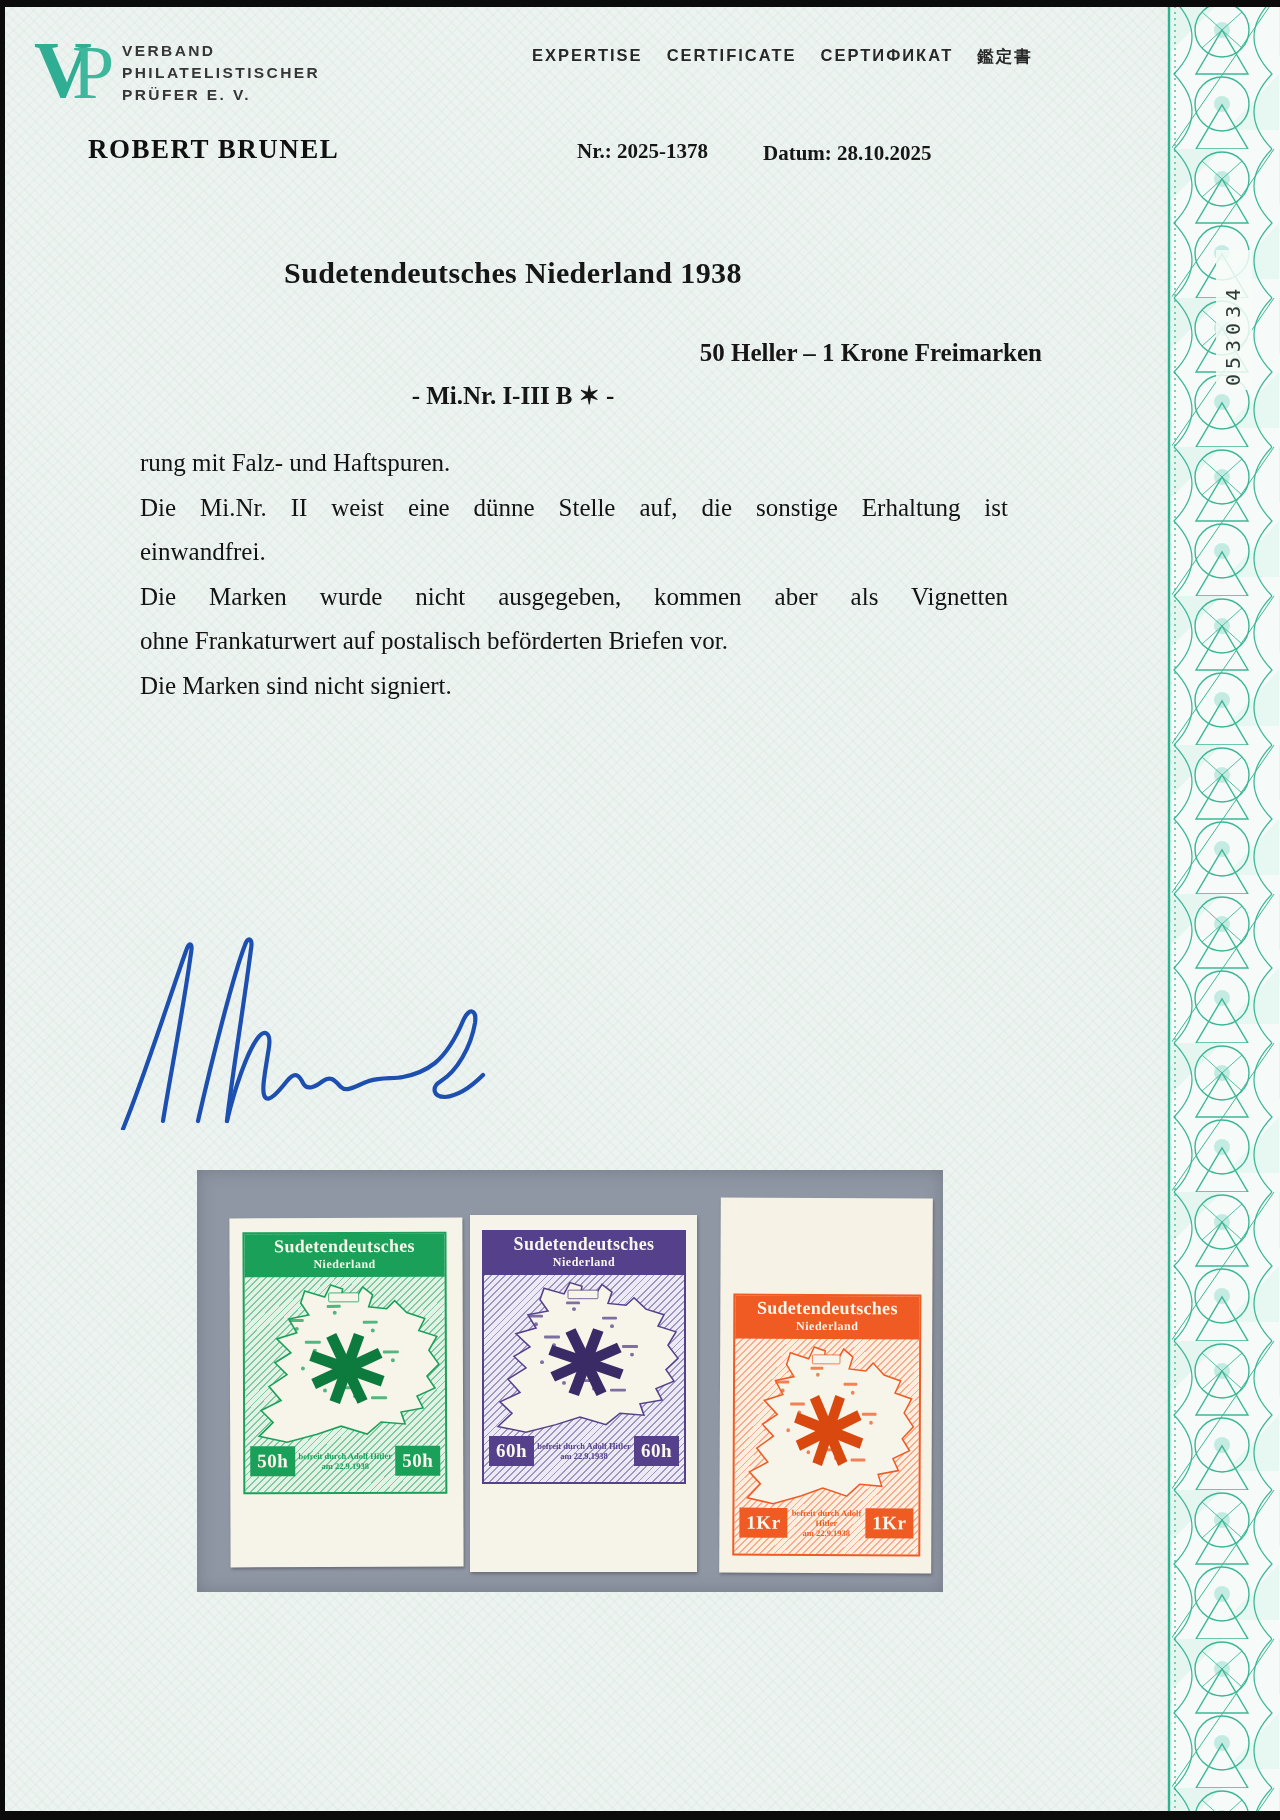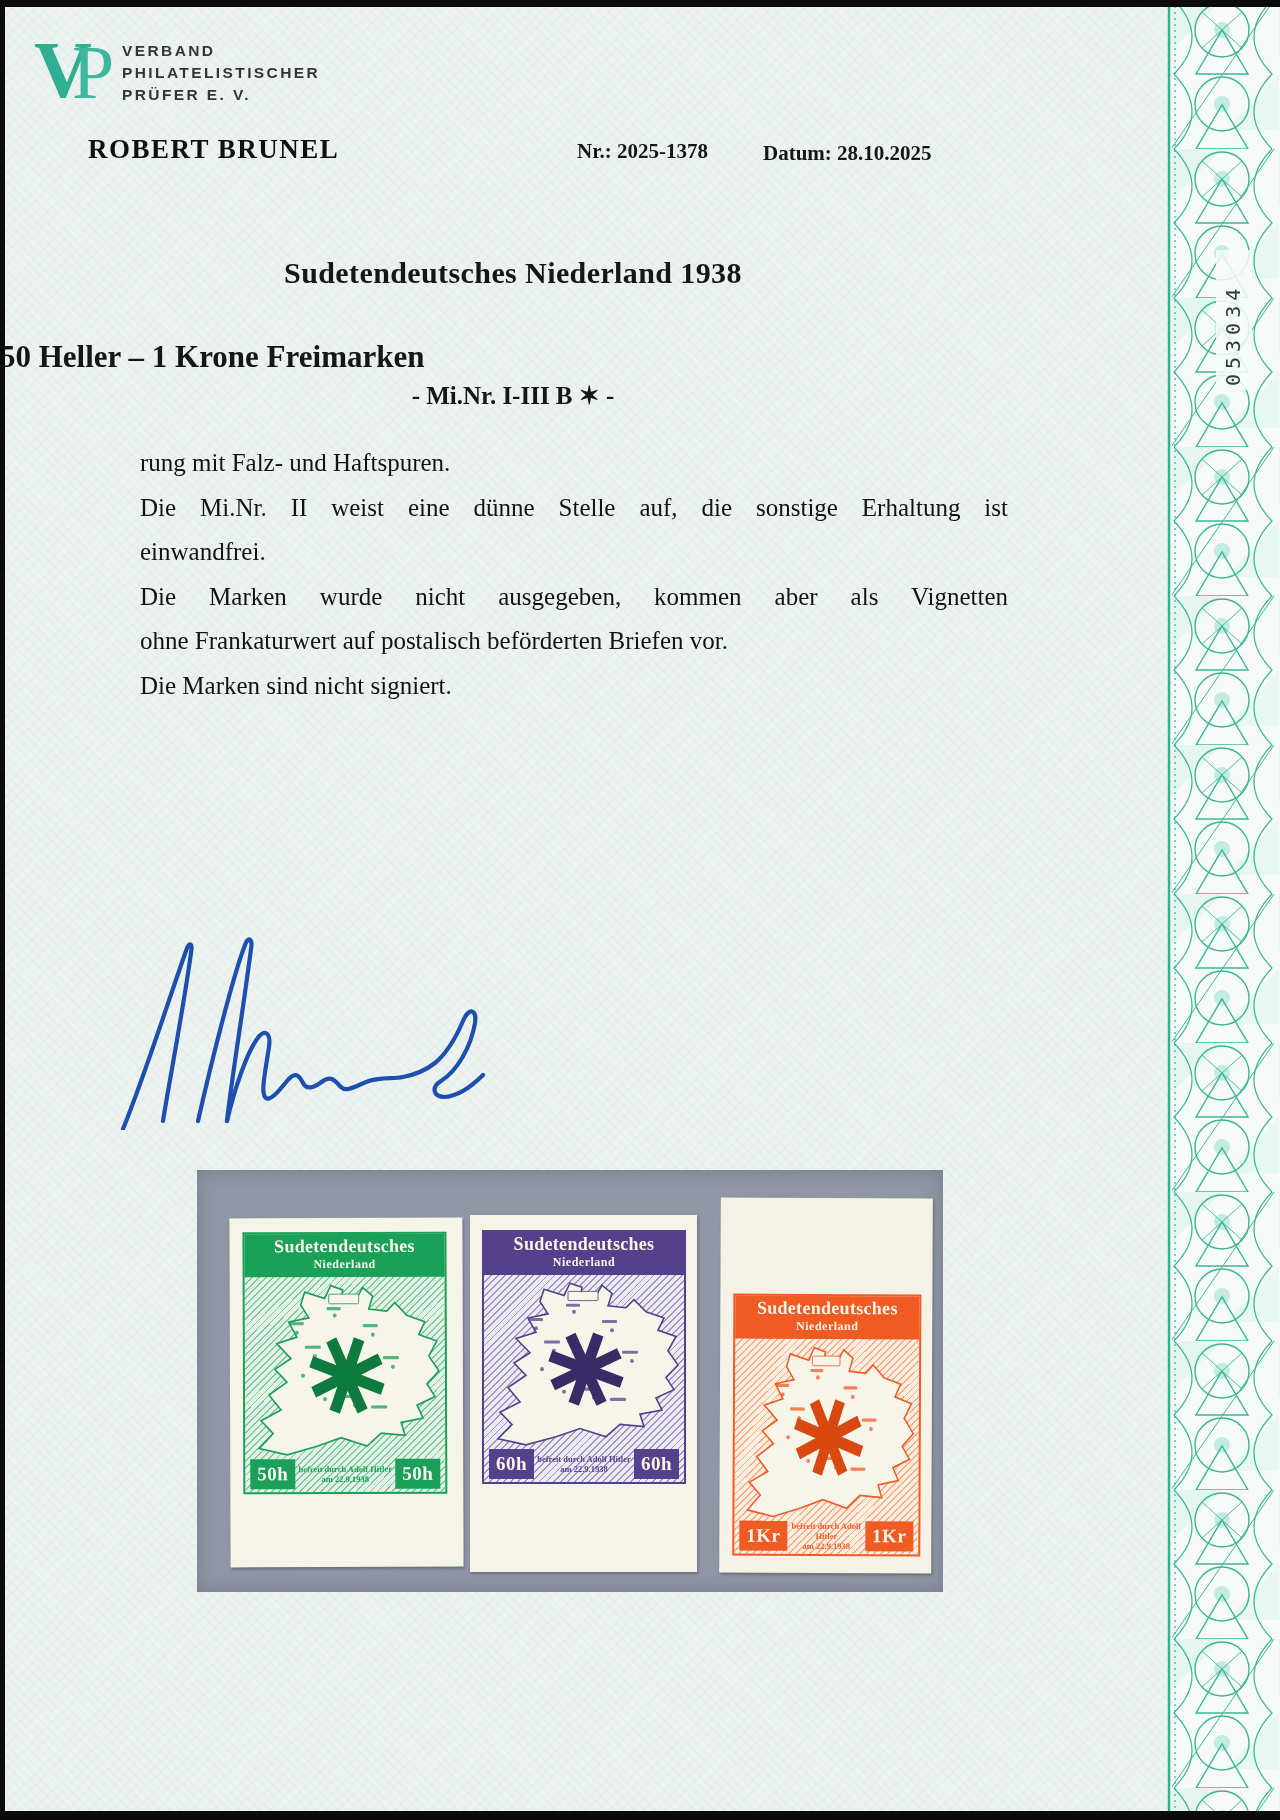--- a/index.html
+++ b/index.html
@@ -25,21 +25,21 @@
   .org{left:122px;top:40px;font-family:"Liberation Sans",sans-serif;font-size:15.5px;font-weight:600;
        letter-spacing:2.4px;line-height:22px;color:#353535;white-space:pre;}
   .langs{left:532px;top:46px;display:flex;gap:24px;font-family:"Liberation Sans",sans-serif;
          font-size:16.5px;font-weight:600;letter-spacing:2px;color:#272727;white-space:nowrap;}
   .examiner{left:88px;top:134px;font-size:27px;font-weight:700;letter-spacing:1.5px;color:#101010;}
   .nr{left:577px;top:139px;font-size:21px;font-weight:700;}
   .datum{left:763px;top:141px;font-size:21px;font-weight:700;}
 
   
   .titleblock{left:0;top:256px;width:1026px;text-align:center;font-size:30px;font-weight:700;letter-spacing:.4px;}
-  .sub1{left:0;top:339px;width:1026px;text-align:left;font-size:31px;font-weight:700;}
+  .sub1{left:0;top:339px;width:1026px;text-align:right;font-size:25px;font-weight:700;padding-left:16px;}
   .sub2{left:0;top:381px;width:1026px;text-align:center;font-size:25px;font-weight:700;}
   .body{left:140px;top:441px;width:868px;font-size:25px;color:#131313;}
   .body .line{height:44.5px;line-height:44.5px;}
   .body .line.j{text-align:justify;text-align-last:justify;}
 
   
   .sig{left:95px;top:925px;}
 
   
   .photo{left:197px;top:1170px;width:746px;height:422px;background:#9097a4;
@@ -59,21 +59,21 @@
   .design.orange{--c:#f05a23;--dark:#d8480f;--tint:#fdeee0;--hatch:rgba(240,90,35,.45);}
   .d-head{background:var(--c);color:#f9f6ea;text-align:center;padding:3px 0 4px;}
   .d-head .t1{font-size:18px;font-weight:700;line-height:19px;letter-spacing:.3px;}
   .d-head .t2{font-size:12px;font-weight:700;line-height:17px;letter-spacing:.5px;}
   .d-map{flex:1;position:relative;}
   .d-map svg{position:absolute;left:0;top:0;width:100%;height:100%;}
   .map-shape{fill:#f7f5ea;stroke:var(--c);stroke-width:1.6;}
   .town-mark{fill:var(--c);opacity:.75;}
   .town-label{fill:#f7f5ea;stroke:var(--c);stroke-width:.8;}
   .emblem{stroke:var(--dark);stroke-width:11;stroke-linecap:butt;}
-  .d-bottom{display:flex;align-items:center;gap:3px;padding:0 5px 3px;margin-top:auto;}
+  .d-bottom{display:flex;align-items:center;gap:3px;padding:0 5px 16px;margin-top:auto;}
   .tablet{background:var(--c);color:#faf7ec;font-weight:700;font-size:19px;line-height:19px;
           padding:5px 7px 6px;letter-spacing:.5px;}
   .insc{flex:1;text-align:center;color:var(--c);font-weight:700;font-size:8.5px;line-height:10px;}
 
   
   .band{left:1166px;top:0;width:114px;height:1820px;z-index:5;}
   .serial-bg{left:1216px;top:250px;width:36px;height:140px;background:rgba(247,251,249,.85);z-index:6;}
   .serial{left:1221px;top:258px;height:128px;z-index:7;writing-mode:vertical-rl;transform:rotate(180deg);
           font-family:"DejaVu Sans Mono",monospace;font-size:20px;letter-spacing:5px;color:#2e3b36;}
 </style>
@@ -107,20 +107,26 @@
   </svg>
   <div class="abs serial-bg"></div>
   <div class="abs serial">053034</div>
 
   <div class="abs logo">
     <span class="lv">V</span>
     <span class="lp">P</span>
   </div>
   <div class="abs org"><span>VERBAND</span><br><span>PHILATELISTISCHER</span><br><span>PRÜFER E. V.</span></div>
 
+  <div class="abs langs">
+    <span>EXPERTISE</span>
+    <span>CERTIFICATE</span>
+    <span>СЕРТИФИКАТ</span>
+    <span>鑑定書</span>
+  </div>
 
   <div class="abs examiner">ROBERT BRUNEL</div>
   <div class="abs nr">Nr.: 2025-1378</div>
   <div class="abs datum">Datum: 28.10.2025</div>
 
   <div class="abs titleblock">Sudetendeutsches Niederland 1938</div>
   <div class="abs sub1">50 Heller – 1 Krone Freimarken</div>
   <div class="abs sub2">- Mi.Nr. I-III B ✶ -</div>
 
   <div class="abs body">

